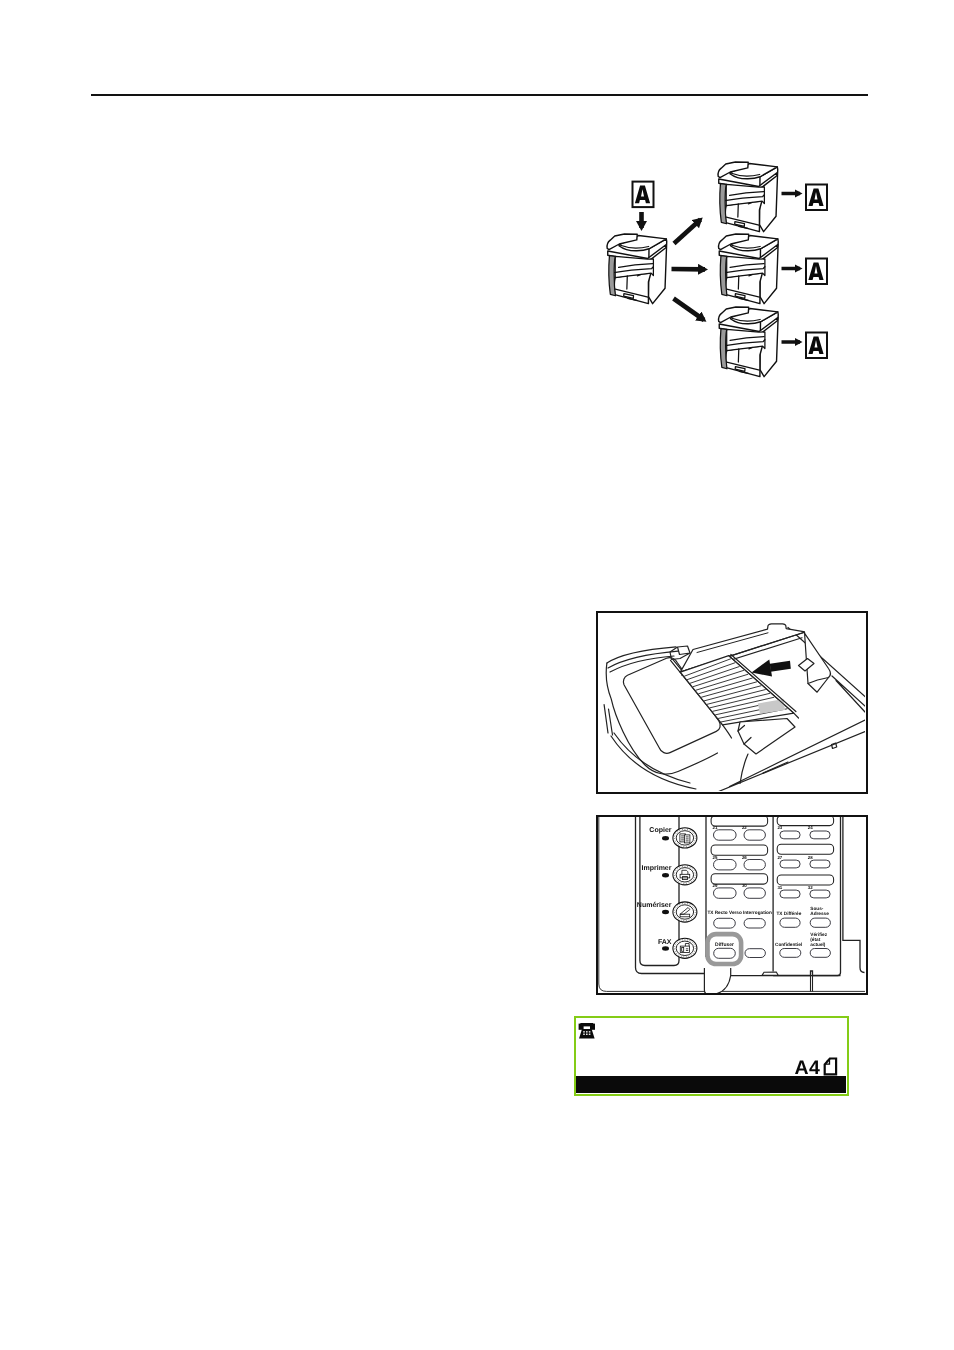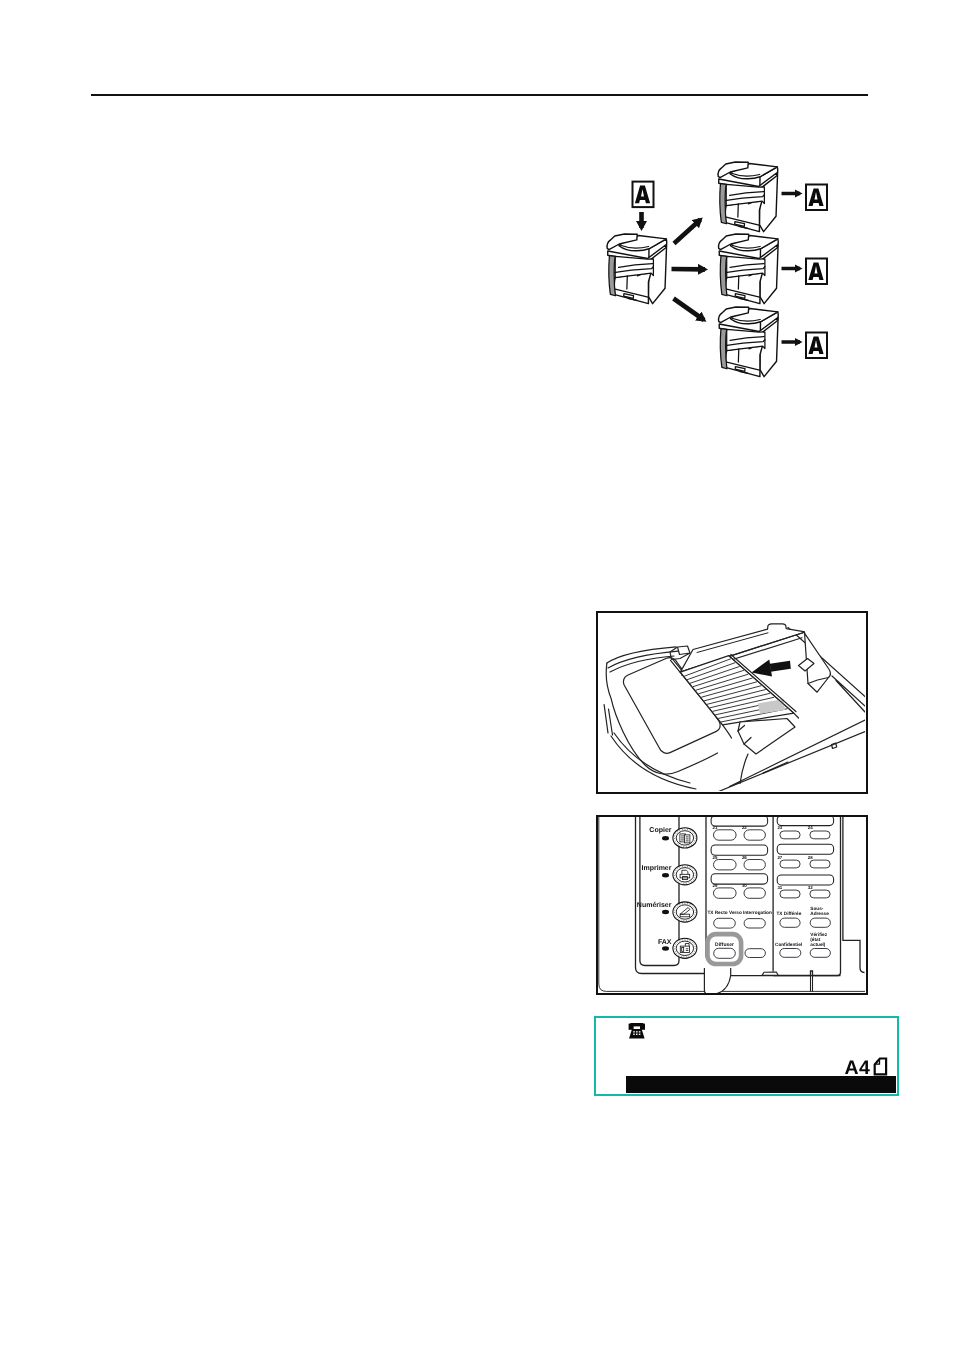--- a/index.html
+++ b/index.html
@@ -283,21 +283,21 @@
 <text x="212.3" y="123.7" font-size="4.7" font-weight="bold" fill="#111">(état</text>
 <text x="212.3" y="128.9" font-size="4.7" font-weight="bold" fill="#111">actuel)</text>
 <rect x="181.8" y="131.5" width="21.0" height="8.8" rx="4.4" fill="#fff" stroke="#3c3c44" stroke-width="1"></rect>
 <rect x="212.2" y="131.5" width="20.2" height="8.8" rx="4.4" fill="#fff" stroke="#3c3c44" stroke-width="1"></rect>
 
 <path d="M106.4,151.3 L106.4,173 Q106.4,177.6 111.5,177.6 L112.5,177.6 Q130,176.8 132.7,158.5 L132.7,151.3 Z" fill="#fff" stroke="none"></path>
 <path d="M106.4,151 L106.4,173 Q106.4,177.6 111.5,177.6 L112.5,177.6 Q130,176.8 132.7,158.5 L132.7,151" fill="none" stroke="#222" stroke-width="1.2"></path>
 </g>
 </svg></div>
 
-<div class="abs" id="lcd" style="left:594px;top:1016px;width:271px;height:76px;border:2px solid #14b8a6;background:#fff;padding-left:30px;"><svg width="270" height="75" viewBox="0 0 270 75">
+<div class="abs" id="lcd" style="left:574px;top:1016px;width:271px;height:76px;border:2px solid #84cc16;background:#fff;"><svg width="270" height="75" viewBox="0 0 270 75">
 
 <rect x="0" y="58" width="270" height="17" fill="#0a0a0a"></rect>
 
 <g fill="#0a0a0a">
 <rect x="2.6" y="5.6" width="5" height="6.2"></rect>
 <rect x="14" y="5.6" width="5" height="6.2"></rect>
 <rect x="4.4" y="5" width="12.8" height="3.4"></rect>
 <path d="M6,11 L15.6,11 L18.6,20.6 L3,20.6 Z"></path>
 </g>
 <g fill="#fff">

